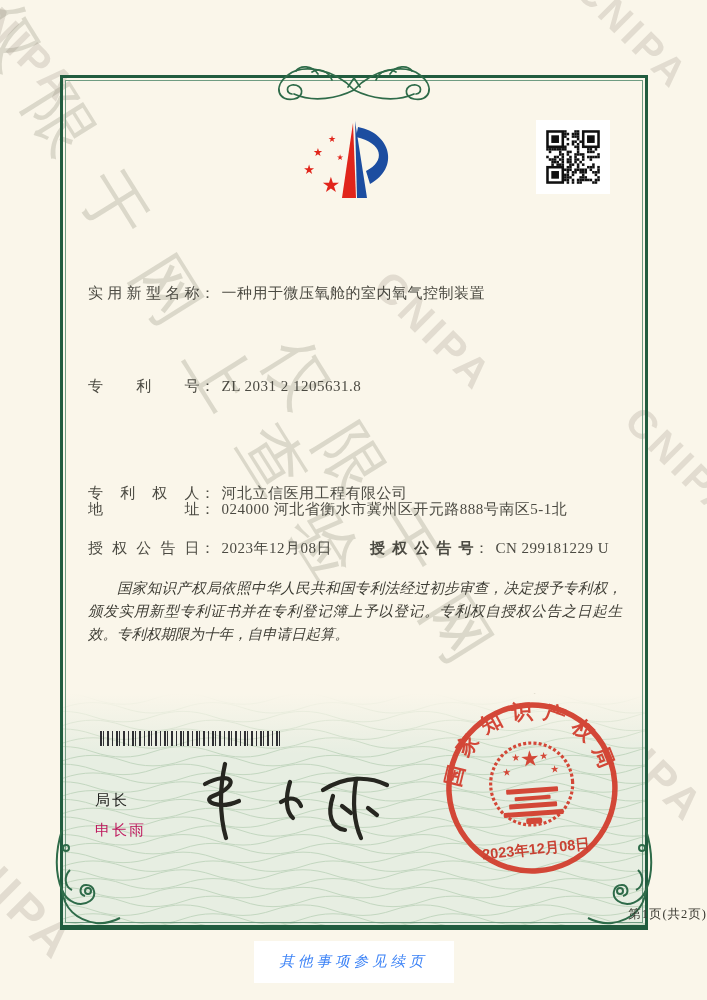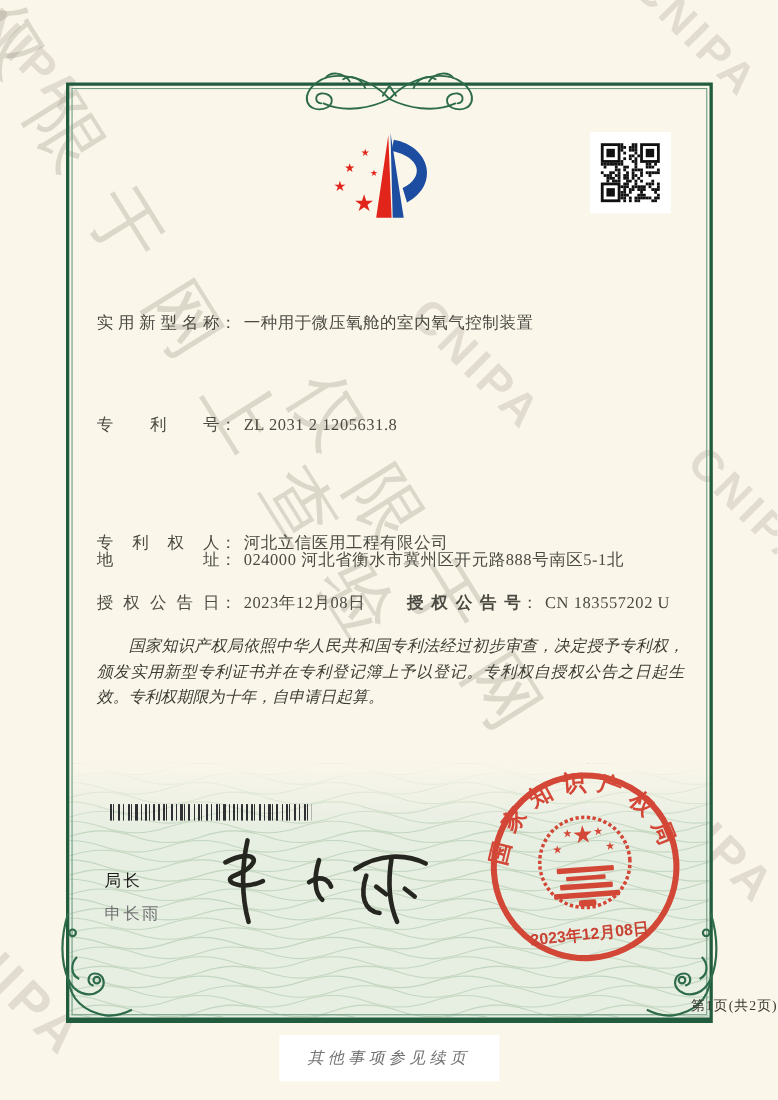--- a/index.html
+++ b/index.html
@@ -46,29 +46,29 @@
     font-size:14.5px;line-height:23px;font-style:italic;color:#3e3d35;text-align:justify;}
   .paras p{margin:0 0 7px;text-indent:2em;font-family:Liberation Mono, monospace;}
   
   .barcode{position:absolute;left:100px;top:731px;width:183px;height:15px;z-index:2;
     background:repeating-linear-gradient(90deg,#16161c 0 2px,transparent 2px 3px,
       #16161c 3px 4px,transparent 4px 7px,#16161c 7px 9px,transparent 9px 12px,
       #16161c 12px 13px,transparent 13px 16px);opacity:.88;}
   .officer-title{position:absolute;left:95px;top:791px;z-index:2;font-size:15px;
     letter-spacing:2px;color:#1d1d1a;font-family:Liberation Sans, sans-serif;text-align:right;}
   .officer-name{position:absolute;left:95px;top:821px;z-index:2;font-size:15px;
-    letter-spacing:2px;color:#737373;font-family:"Liberation Sans","DejaVu Sans",sans-serif;}
+    letter-spacing:2px;color:#be185d;font-family:"Liberation Sans","DejaVu Sans",sans-serif;}
   .signature{position:absolute;left:195px;top:756px;width:210px;height:88px;z-index:3;}
   .seal{position:absolute;left:444px;top:696px;width:176px;height:186px;z-index:3;
     transform:rotate(-4deg);opacity:.93;}
   .page-info{position:absolute;left:0;right:0;top:906px;z-index:2;text-align:right;
     font-size:12.5px;letter-spacing:1px;color:#38372f;}
   .cont-note{position:absolute;left:50%;transform:translateX(-50%);top:941px;z-index:2;
     background:#ffffff;padding:11px 26px 12px;font-size:14.5px;letter-spacing:4px;
-    color:#737373;font-style:italic;}
+    color:#3b82f6;font-style:italic;}
 </style>
 </head>
 <body>
 
 <div class="page">
 
   <span class="wm" style="left:-18px;top:-26px;font-size:42px;letter-spacing:4px;transform:rotate(45deg)">CNIPA</span>
   <span class="wm" style="left:598px;top:-34px;font-size:40px;letter-spacing:4px;transform:rotate(45deg)">CNIPA</span>
   <span class="wm" style="left:398px;top:262px;font-size:42px;letter-spacing:4px;transform:rotate(45deg)">CNIPA</span>
   <span class="wm" style="left:648px;top:398px;font-size:40px;letter-spacing:4px;transform:rotate(45deg)">CNIPA</span>
@@ -337,21 +337,21 @@
   </div>
   <div class="row" style="top:484px">
     <span class="lab">专利权人</span><span>：</span><span class="val">河北立信医用工程有限公司</span>
   </div>
   <div class="row" style="top:500px">
     <span class="lab">地址</span><span>：</span><span class="val">024000 河北省衡水市冀州区开元路888号南区5-1北</span>
   </div>
   <div class="row" style="top:539px">
     <span class="lab">授权公告日</span><span>：</span><span class="val">2023年12月08日</span>
     <span class="group2">
-      <span class="lab">授权公告号</span><span>：</span><span class="val">CN 183557202 U</span>
+      <span class="lab">授权公告号</span><span>：</span><span class="val">CN 299181229 U</span>
     </span>
   </div>
 
   <div class="paras">
     <p>国家知识产权局依照中华人民共和国专利法经过初步审查，决定授予专利权，颁发实用新型专利证书并在专利登记簿上予以登记。专利权自授权公告之日起生效。专利权期限为十年，自申请日起算。</p>
   </div>
 
   <div class="barcode"></div>
 
   <div class="officer-title">局长</div>

